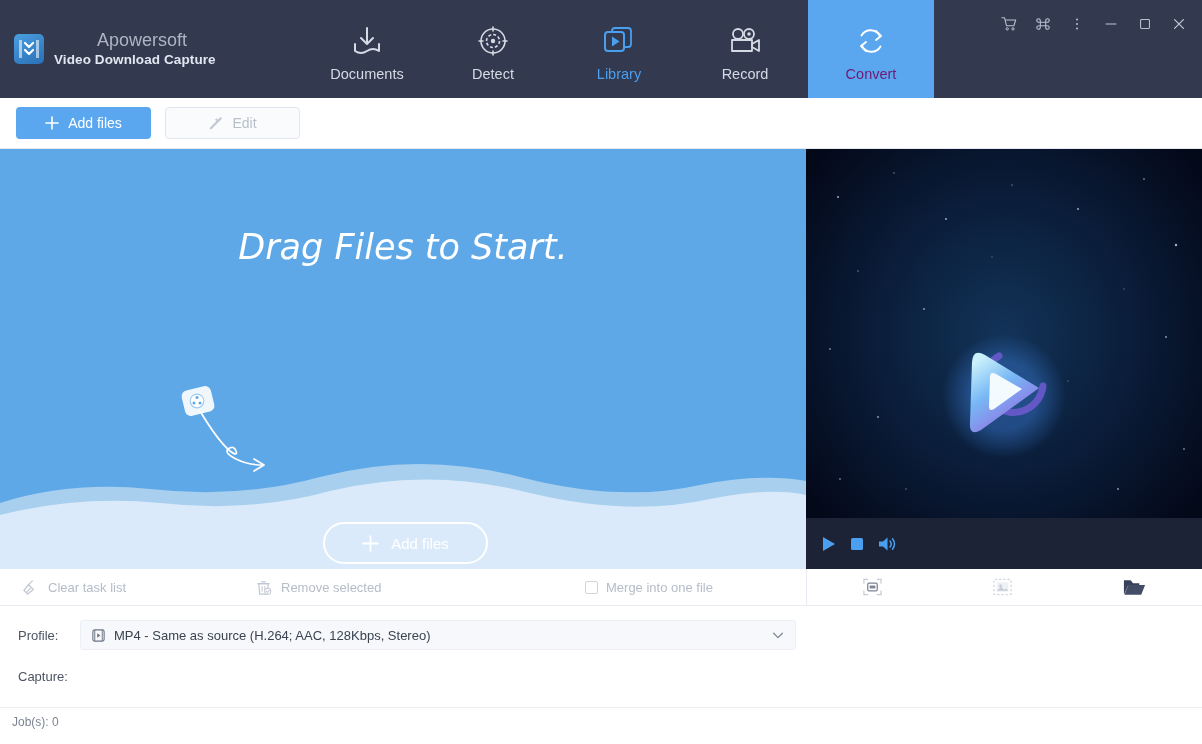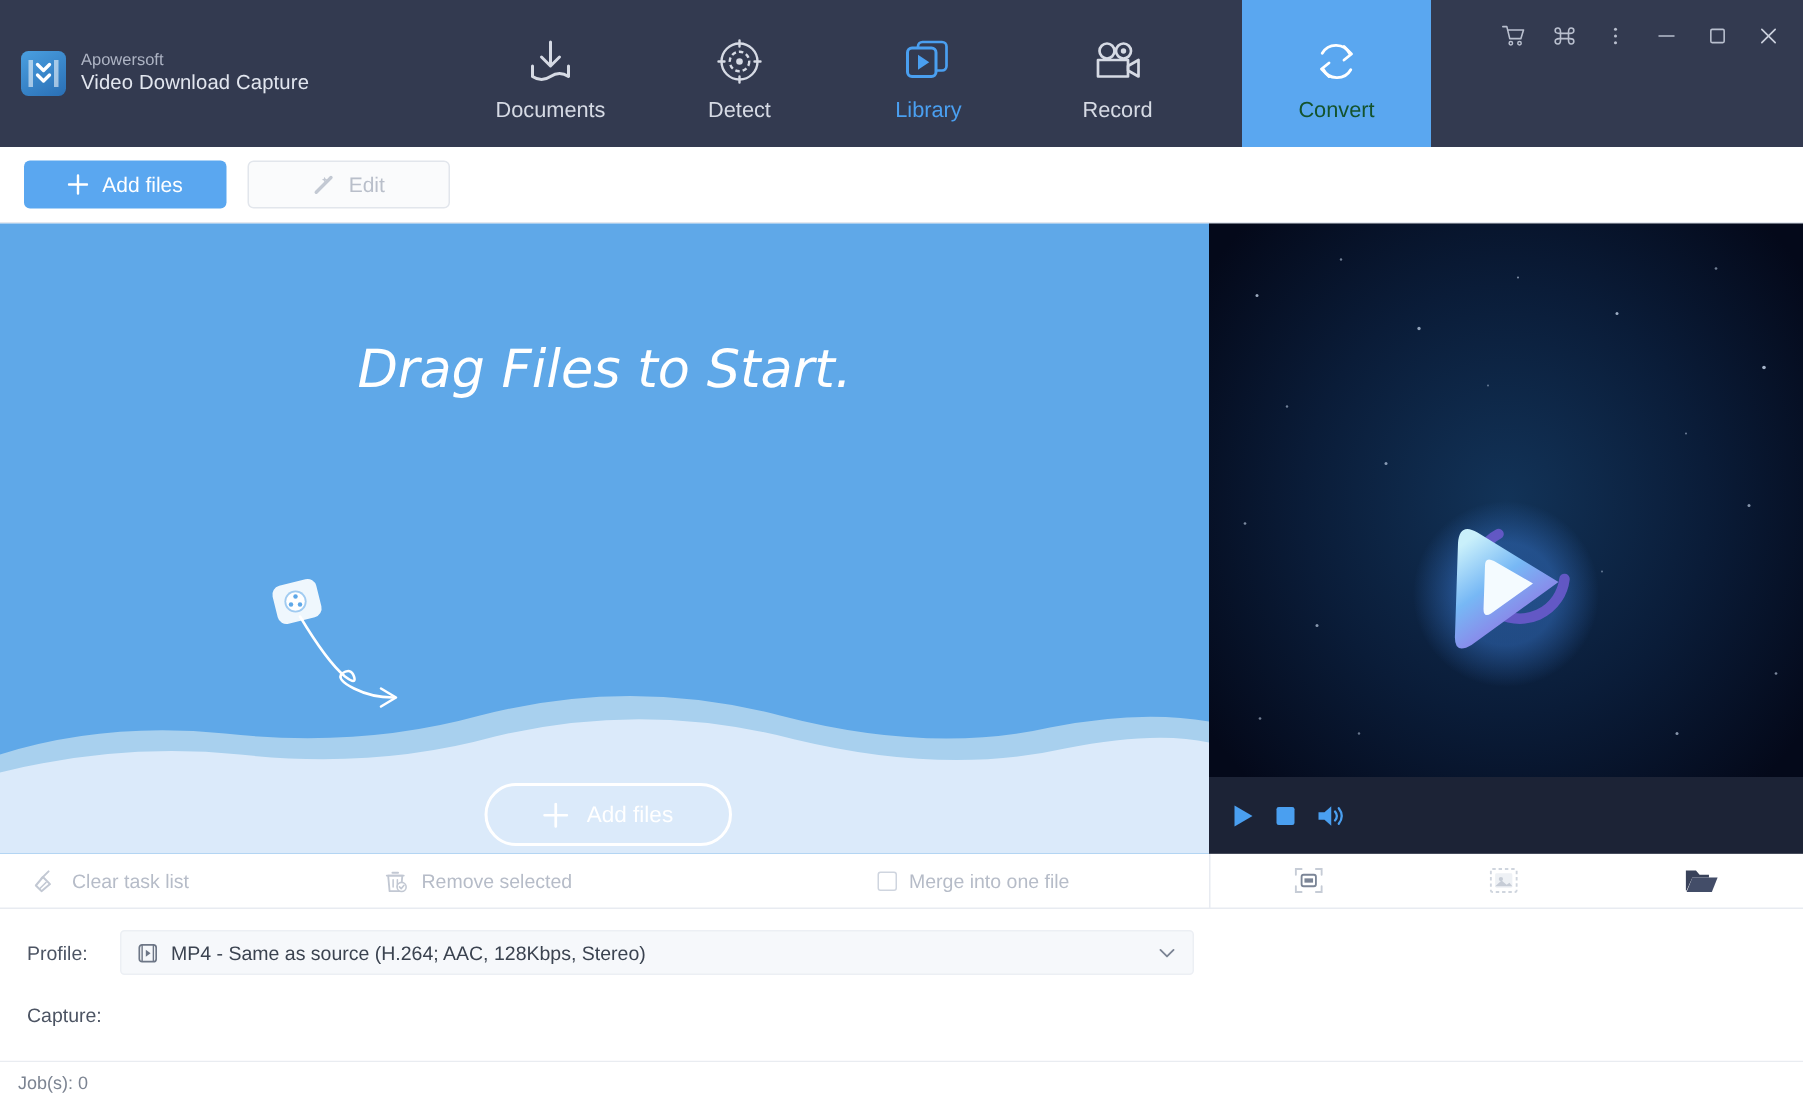--- a/index.html
+++ b/index.html
@@ -15,32 +15,32 @@
     position: relative; height: 98px; background: #333a50;
     display: flex; align-items: stretch; flex: none;
   }
   .brand { display: flex; align-items: center; padding-left: 14px; width: 300px; gap: 10px; }
   .brand-logo {
     width: 30px; height: 30px; border-radius: 5px;
     background: linear-gradient(150deg,#4a9fe0,#2a6fb5);
     display:flex; align-items:center; justify-content:center; flex:none;
   }
   .brand-text { line-height: 1.25; }
-  .brand-name { color: #aeb4c4; font-size: 11px; }
-  .brand-sub { color: #e2e6ef; font-size: 13.5px; font-weight: normal; letter-spacing: .1px; }
+  .brand-name { color: #aeb4c4; font-size: 18px; margin-left: 43px; }
+  .brand-sub { color: #e2e6ef; font-size: 13.5px; font-weight: bold; letter-spacing: .1px; }
 
   .nav { display: flex; align-items: stretch; flex: none; margin-left: 4px; }
   .nav-item {
     width: 126px; display: flex; flex-direction: column;
     align-items: center; justify-content: center; gap: 7px;
     cursor: pointer; color: #d6dae4; padding-top: 6px;
   }
   .nav-item .nav-label { font-size: 14.5px; }
   .nav-item.library { color: #4a9ff0; }
-  .nav-item.active { background: #5aa7f0; color: #14532d; margin-left: 20px; }
+  .nav-item.active { background: #5aa7f0; color: #701a75; }
   .nav-icon { height: 36px; display: flex; align-items: center; justify-content: center; }
 
   .winbtns {
     position: absolute; right: 8px; top: 10px;
     display: flex; align-items: center; gap: 4px;
   }
   .winbtn {
     width: 30px; height: 28px; display: flex; align-items: center; justify-content: center;
     cursor: pointer; color: #b9bfce;
   }

